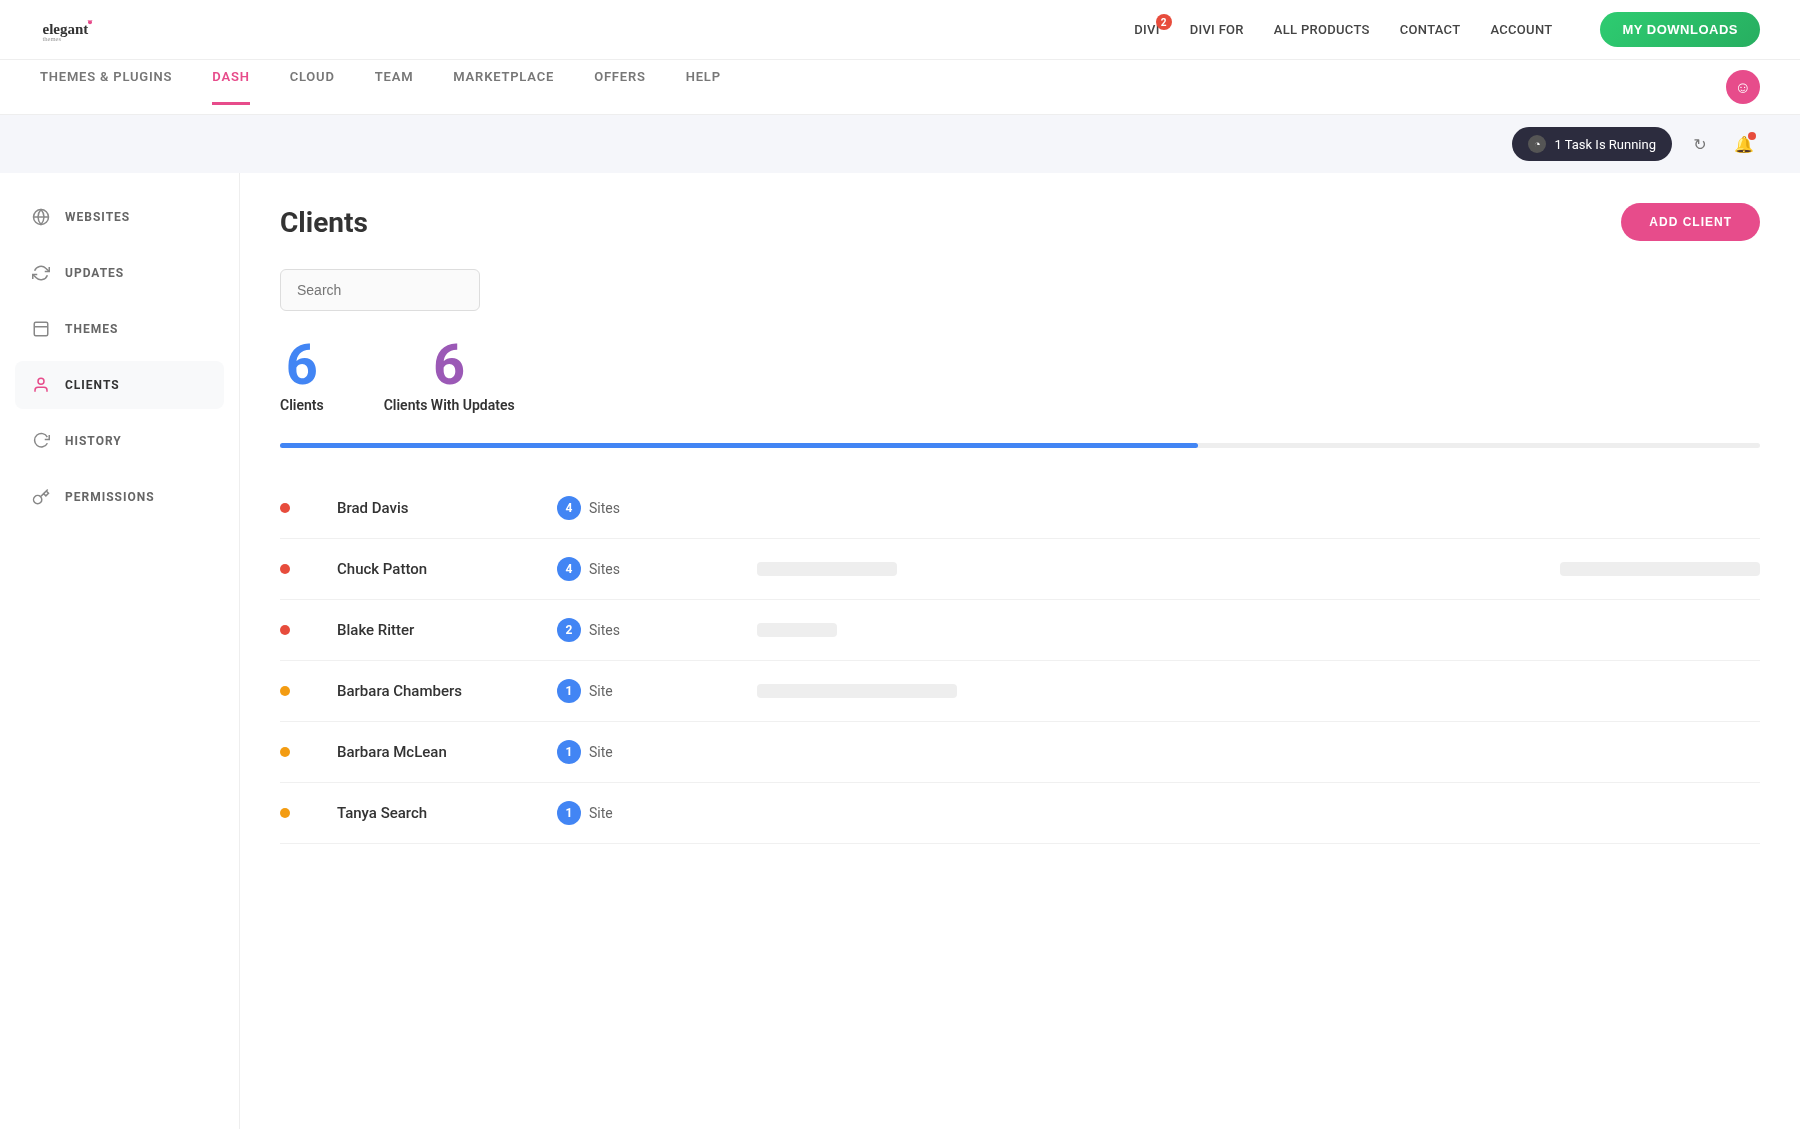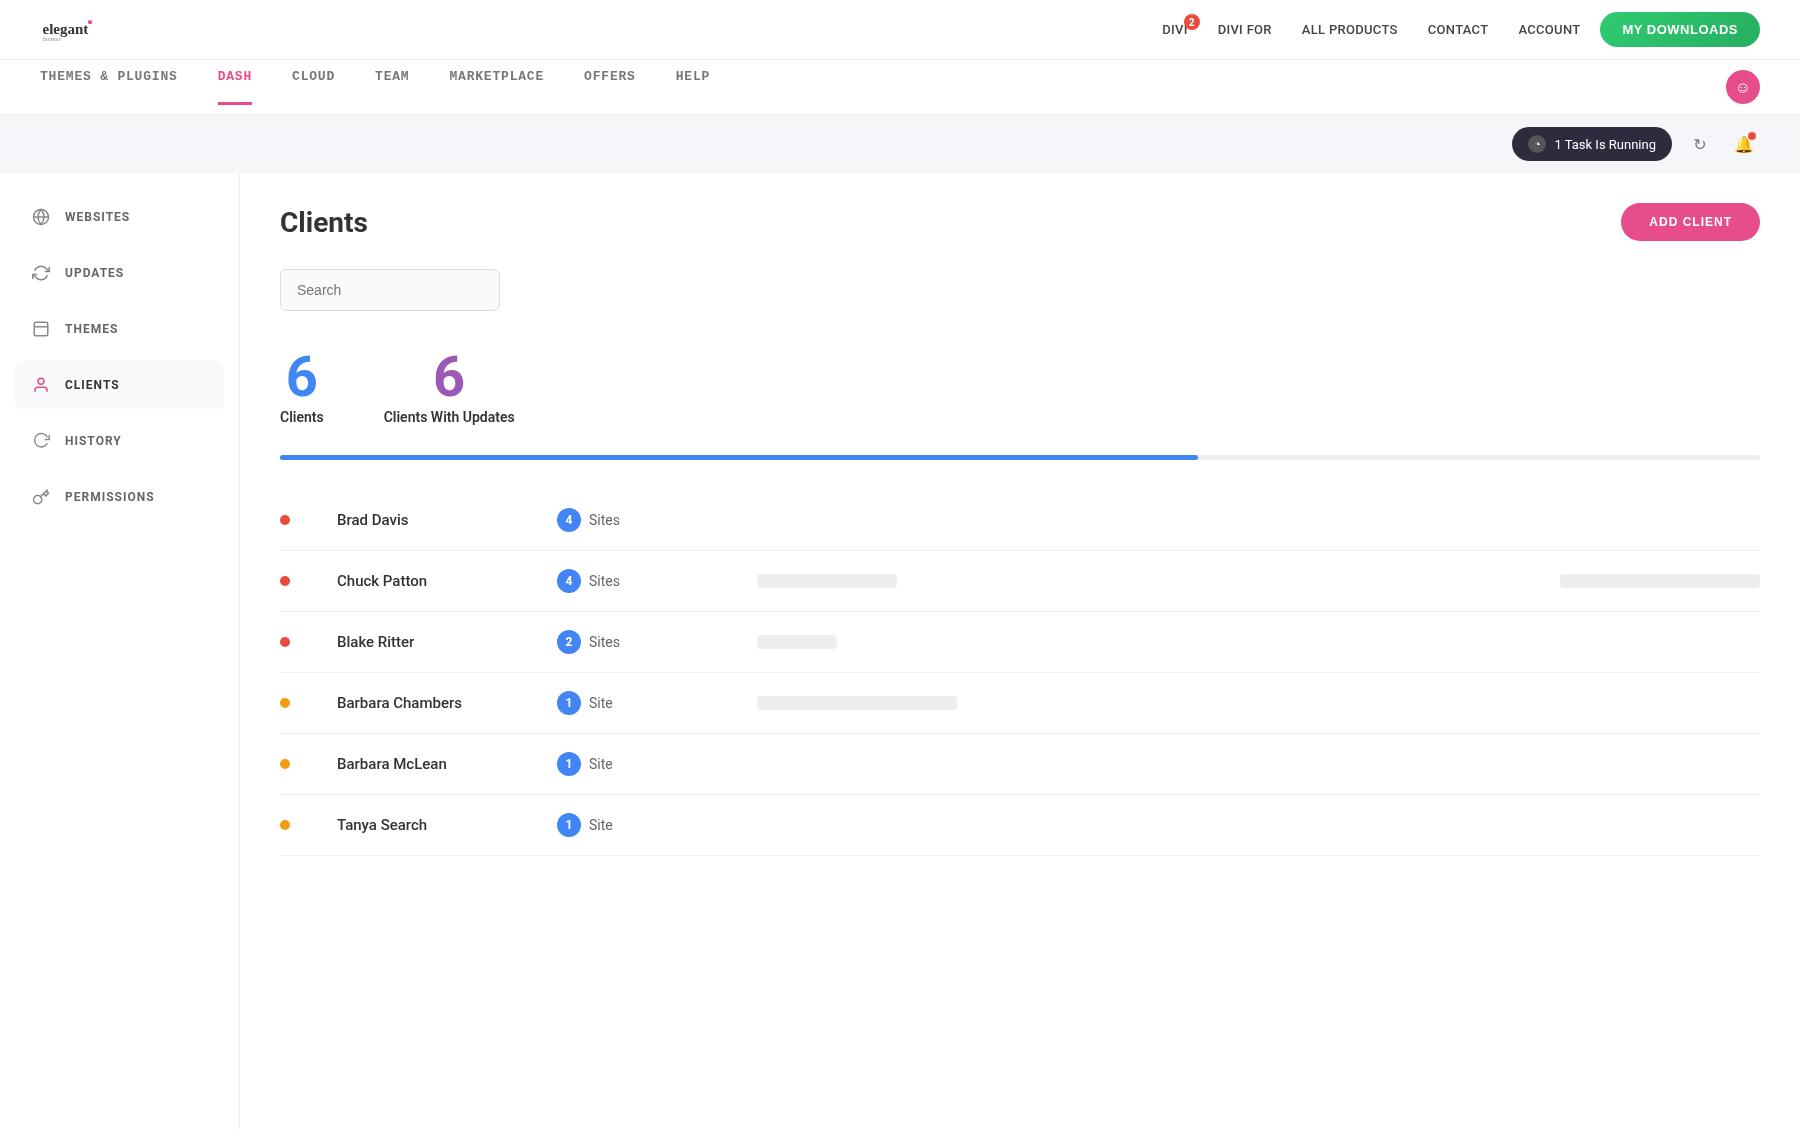--- a/index.html
+++ b/index.html
@@ -20,21 +20,21 @@
       margin-right: auto;
     }
     .logo-svg {
       width: 60px;
       height: 40px;
     }
     .top-nav-links {
       display: flex;
       align-items: center;
       gap: 30px;
-      margin-right: 20px;
+      margin-right: 48px;
     }
     .top-nav-links a {
       text-decoration: none;
       color: #444;
       font-size: 13px;
       font-weight: 500;
       letter-spacing: 0.3px;
     }
     .top-nav-links .badge-wrap {
       position: relative;
@@ -85,21 +85,20 @@
     }
     .sub-nav-links a {
       text-decoration: none;
       color: #777;
       font-size: 13px;
       font-weight: 600;
       letter-spacing: 0.8px;
       padding-bottom: 18px;
       border-bottom: 3px solid transparent;
       text-transform: uppercase;
-      font-family: Liberation Mono, monospace;
     }
     .sub-nav-links a.active {
       color: #e74c8b;
       border-bottom: 3px solid #e74c8b;
     }
     .sub-nav-right {
       display: flex;
       align-items: center;
       gap: 15px;
     }
@@ -241,23 +240,23 @@
       text-transform: uppercase;
     }
 
     
     .search-input {
       border: 1px solid #ddd;
       border-radius: 6px;
       padding: 12px 16px;
       font-size: 14px;
       color: #999;
-      width: 220px;
+      width: 200px;
       outline: none;
-      margin-bottom: 38px;
+      margin-bottom: 26px;
       background: #fafafa;
     }
 
     
     .stats-row {
       display: flex;
       gap: 60px;
       margin-bottom: 30px;
     }
     .stat-item {

